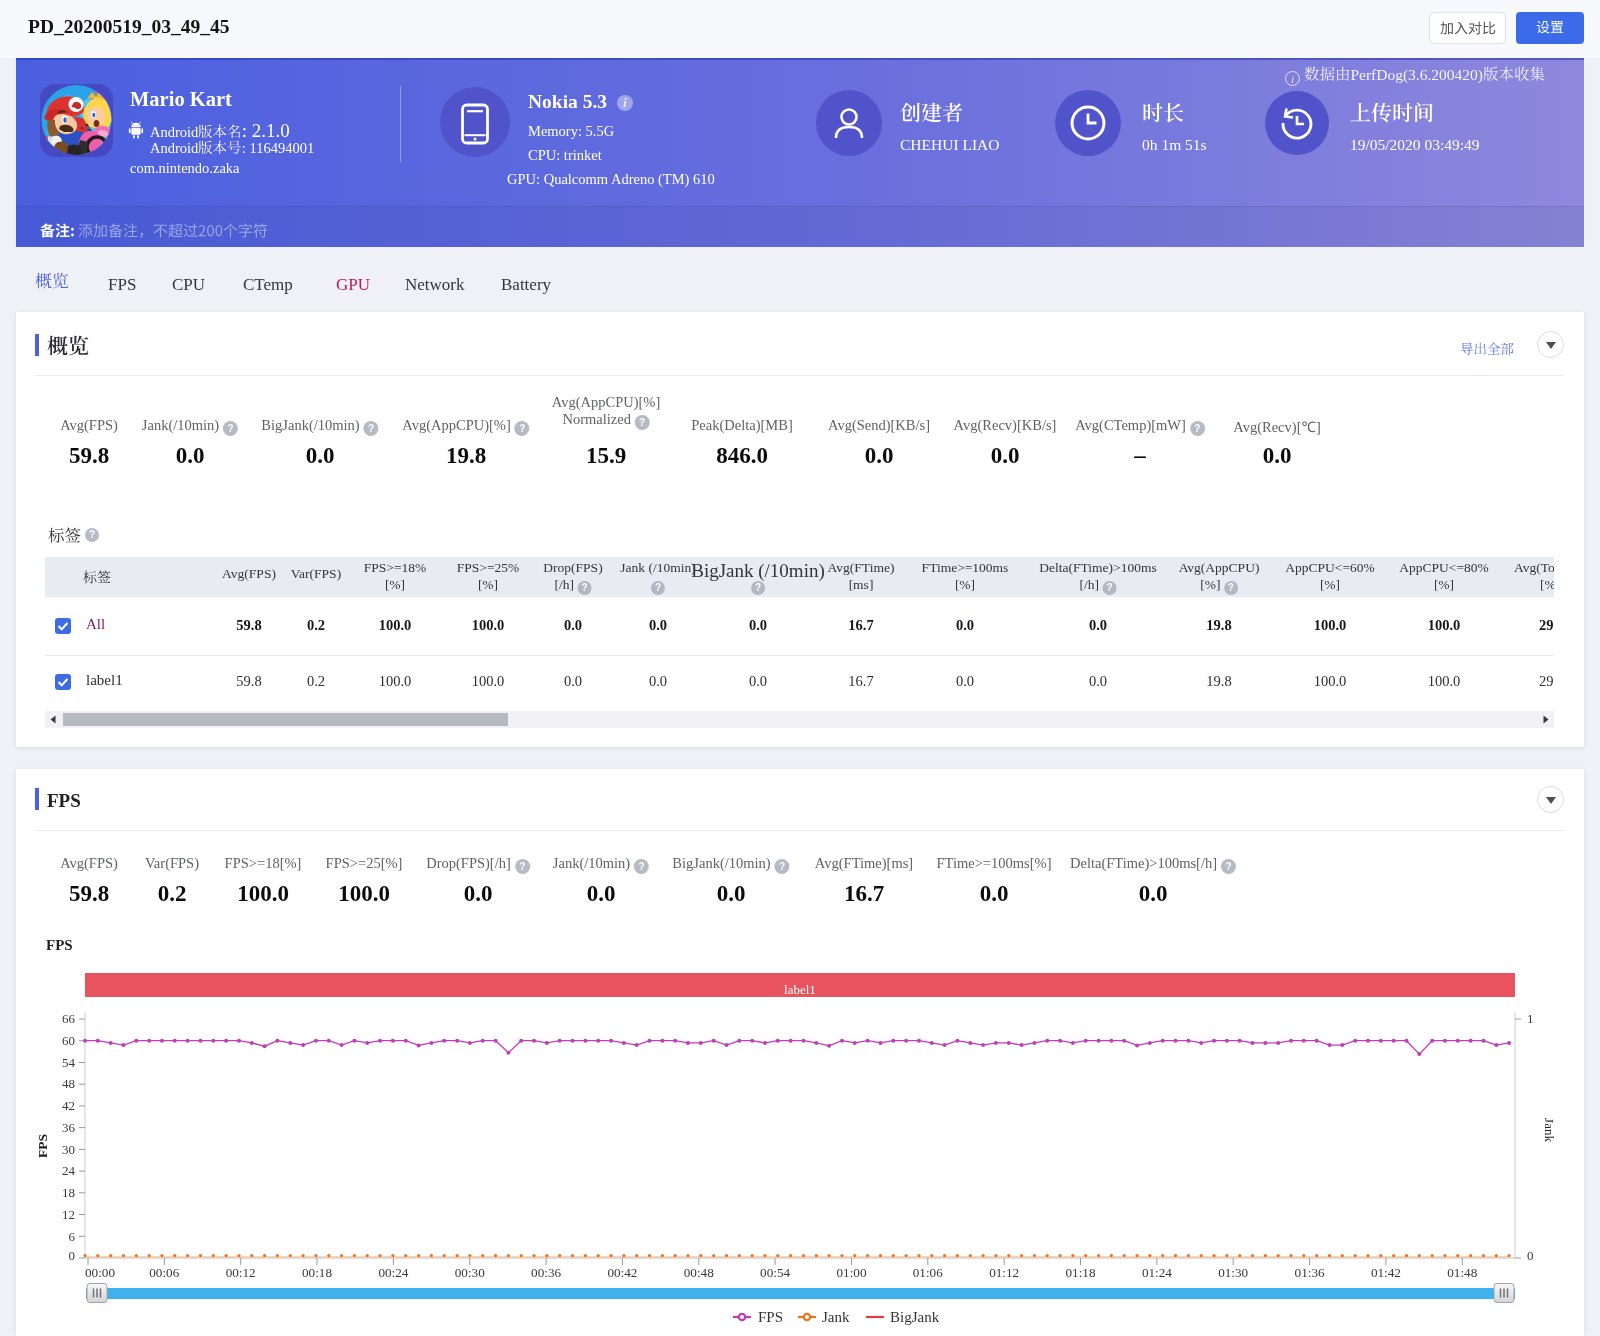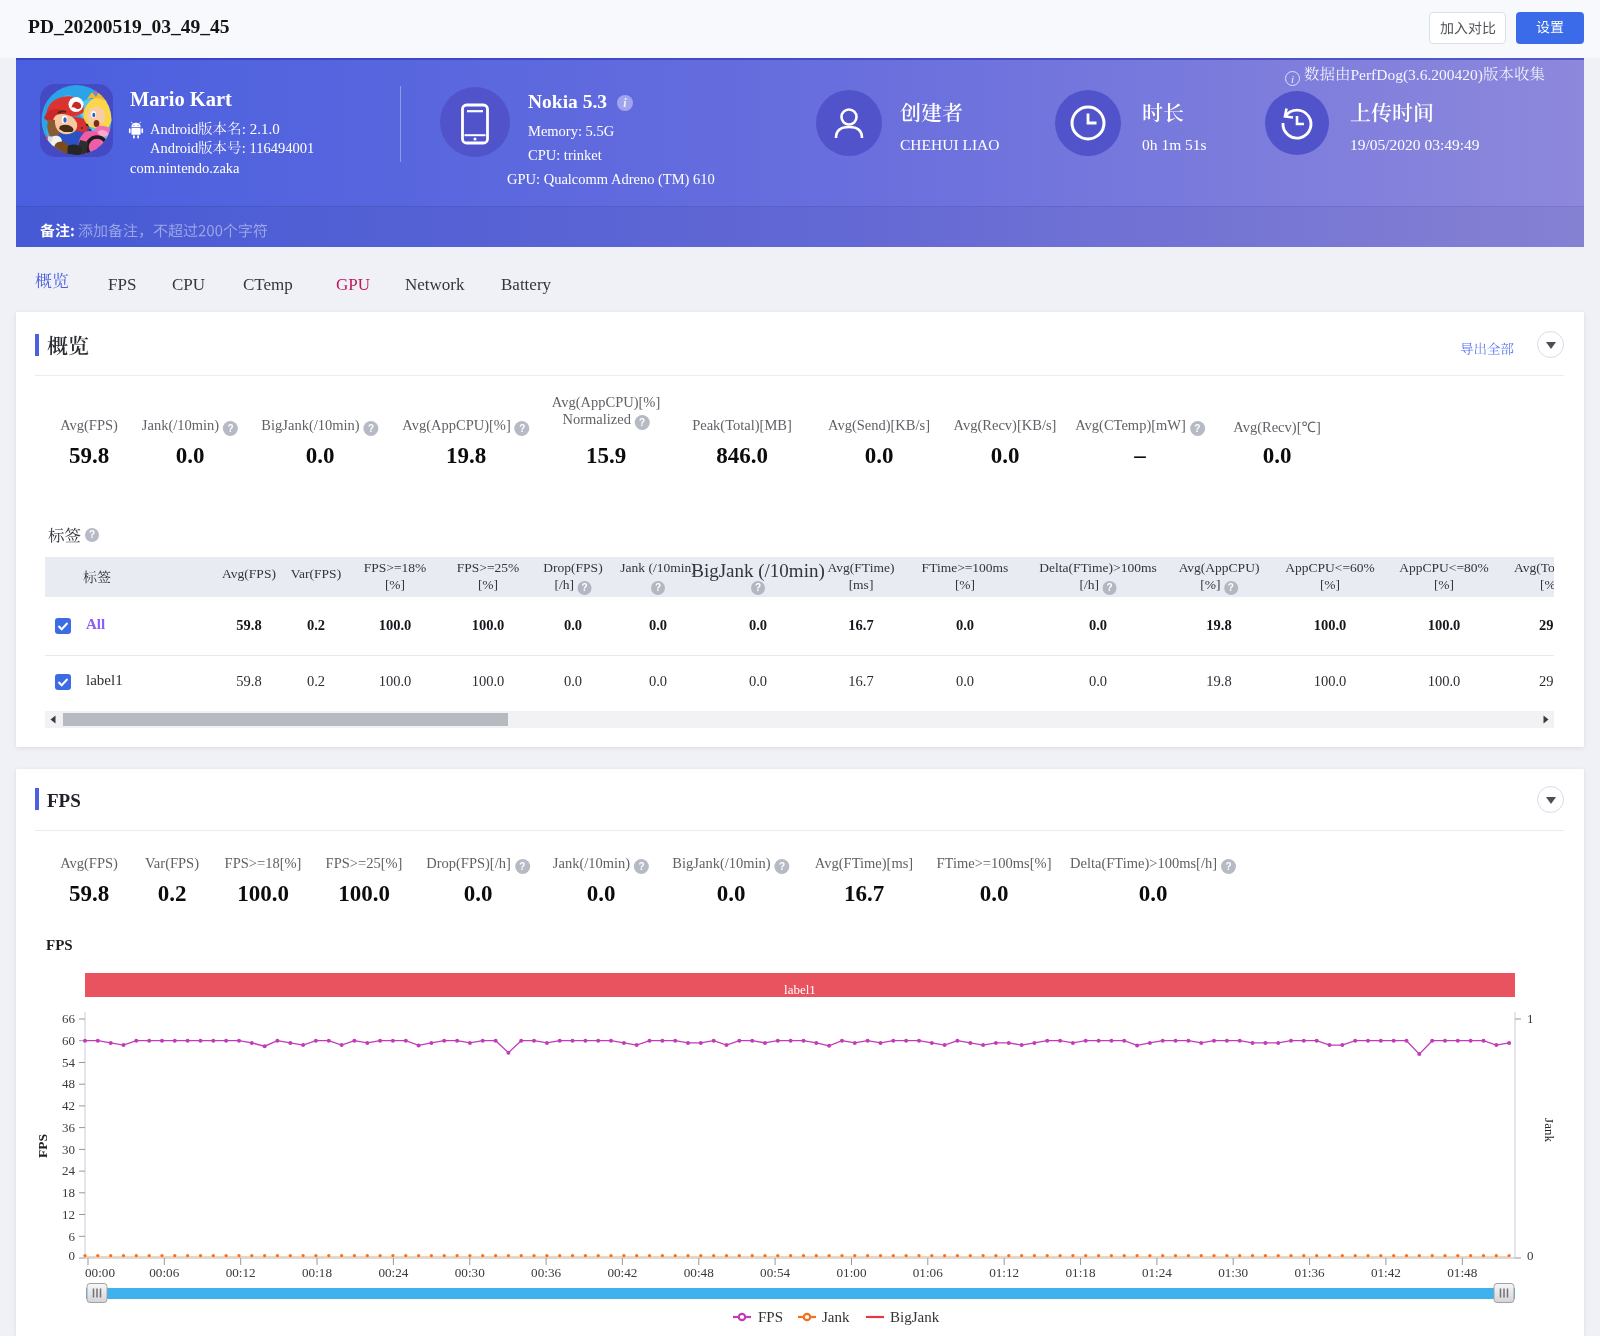--- a/index.html
+++ b/index.html
@@ -84,21 +84,21 @@
 <circle cx="5.9" cy="4.3" r="0.55" fill="#5a6ade"></circle>
       <circle cx="10.1" cy="4.3" r="0.55" fill="#5a6ade"></circle>
 <rect x="3.4" y="7" width="9.2" height="6.8" rx="1"></rect>
 <rect x="0.9" y="7.2" width="1.7" height="5" rx="0.85"></rect>
       <rect x="13.4" y="7.2" width="1.7" height="5" rx="0.85"></rect>
 <rect x="5" y="14.2" width="1.8" height="3.2" rx="0.9"></rect>
       <rect x="9.2" y="14.2" width="1.8" height="3.2" rx="0.9"></rect>
 </svg>
 <div class="abs" style="left:134px;top:62px;white-space:nowrap"><span style="font-size:14.5px;color:#fff">Android</span><svg width="43.5" height="15.2" viewBox="0 0 43.5 15.2" style="vertical-align:-2.5px;overflow:visible">
         <path transform="translate(0,12.8)" d="M7.0 -10.8V-6.4C7.0 -3.7 6.8 -1.1 5.2 1.0L5.4 1.1C7.7 -0.9 7.9 -3.8 7.9 -6.4V-7.2H8.5C8.8 -5.2 9.3 -3.6 10.0 -2.2C9.1 -1.0 8.0 0.1 6.5 1.0L6.6 1.2C8.3 0.5 9.5 -0.5 10.4 -1.6C11.2 -0.5 12.1 0.4 13.2 1.1C13.4 0.7 13.7 0.5 14.1 0.5L14.2 0.3C12.9 -0.3 11.8 -1.1 10.9 -2.2C12.0 -3.7 12.6 -5.3 13.1 -7.1C13.4 -7.1 13.5 -7.1 13.6 -7.2L12.6 -8.2L12.0 -7.6H7.9V-10.5C9.4 -10.5 11.5 -10.7 13.1 -11.0C13.3 -10.9 13.4 -10.9 13.6 -11.0L12.7 -12.1C11.1 -11.6 9.3 -11.1 7.9 -10.8L7.0 -11.2ZM2.8 -11.5 1.4 -11.7V-4.7C1.4 -2.3 1.3 -0.6 0.4 1.0L0.7 1.1C2.0 -0.4 2.3 -2.2 2.3 -4.6H4.2V1.0H4.3C4.6 1.0 5.1 0.8 5.1 0.7V-4.5C5.4 -4.5 5.6 -4.6 5.7 -4.7L4.6 -5.6L4.0 -5.0H2.3V-7.4H6.3C6.5 -7.4 6.6 -7.5 6.7 -7.7C6.3 -8.1 5.7 -8.6 5.7 -8.6L5.1 -7.8H4.8V-11.6C5.2 -11.6 5.3 -11.7 5.4 -11.9L3.9 -12.1V-7.8H2.3V-11.1C2.7 -11.2 2.8 -11.3 2.8 -11.5ZM10.5 -2.9C9.7 -4.1 9.1 -5.5 8.8 -7.2H12.1C11.8 -5.6 11.2 -4.2 10.5 -2.9Z M26.7 -9.9 25.9 -8.9H22.2V-11.6C22.6 -11.6 22.7 -11.8 22.8 -12.0L21.2 -12.2V-8.9H15.5L15.6 -8.5H20.5C19.4 -5.8 17.5 -2.9 15.0 -1.1L15.2 -0.9C17.9 -2.5 20.0 -4.9 21.2 -7.5V-2.5H18.1L18.2 -2.1H21.2V1.1H21.4C21.8 1.1 22.2 0.9 22.2 0.8V-2.1H25.1C25.3 -2.1 25.4 -2.1 25.5 -2.3C25.0 -2.8 24.2 -3.4 24.2 -3.4L23.5 -2.5H22.2V-8.5C23.3 -5.4 25.2 -2.8 27.4 -1.4C27.6 -1.9 27.9 -2.2 28.4 -2.2L28.4 -2.3C26.2 -3.5 23.8 -5.9 22.5 -8.5H27.6C27.8 -8.5 28.0 -8.6 28.0 -8.8C27.5 -9.2 26.7 -9.9 26.7 -9.9Z M36.5 -11.7 35.0 -12.2C33.9 -9.9 31.8 -7.3 29.8 -5.8L30.0 -5.7C31.2 -6.4 32.5 -7.4 33.6 -8.5C34.2 -7.9 34.9 -6.9 35.1 -6.2C36.1 -5.5 36.9 -7.5 33.8 -8.8C34.1 -9.1 34.5 -9.5 34.8 -9.8H39.6C37.7 -6.7 33.9 -4.0 29.6 -2.6L29.7 -2.3C31.1 -2.7 32.5 -3.2 33.7 -3.7V1.1H33.8C34.3 1.1 34.6 0.9 34.6 0.8V0.0H40.8V1.1H40.9C41.2 1.1 41.7 0.9 41.7 0.8V-3.7C42.0 -3.8 42.3 -3.9 42.4 -4.0L41.2 -5.0L40.6 -4.4H34.9C37.5 -5.7 39.5 -7.6 40.8 -9.7C41.2 -9.7 41.4 -9.7 41.5 -9.8L40.4 -10.9L39.7 -10.3H35.1C35.4 -10.7 35.7 -11.1 35.9 -11.5C36.3 -11.5 36.4 -11.5 36.5 -11.7ZM34.6 -3.9H40.8V-0.4H34.6Z" fill="#ffffff"></path>
-      </svg><span style="font-size:15px;color:#fff">: 2.1.0</span></div>
+      </svg><span style="font-size:19px;color:#fff">: 2.1.0</span></div>
 <div class="abs" style="left:134px;top:81px;white-space:nowrap"><span style="font-size:14.5px;color:#fff">Android</span><svg width="43.5" height="15.2" viewBox="0 0 43.5 15.2" style="vertical-align:-2.5px;overflow:visible">
         <path transform="translate(0,12.8)" d="M7.0 -10.8V-6.4C7.0 -3.7 6.8 -1.1 5.2 1.0L5.4 1.1C7.7 -0.9 7.9 -3.8 7.9 -6.4V-7.2H8.5C8.8 -5.2 9.3 -3.6 10.0 -2.2C9.1 -1.0 8.0 0.1 6.5 1.0L6.6 1.2C8.3 0.5 9.5 -0.5 10.4 -1.6C11.2 -0.5 12.1 0.4 13.2 1.1C13.4 0.7 13.7 0.5 14.1 0.5L14.2 0.3C12.9 -0.3 11.8 -1.1 10.9 -2.2C12.0 -3.7 12.6 -5.3 13.1 -7.1C13.4 -7.1 13.5 -7.1 13.6 -7.2L12.6 -8.2L12.0 -7.6H7.9V-10.5C9.4 -10.5 11.5 -10.7 13.1 -11.0C13.3 -10.9 13.4 -10.9 13.6 -11.0L12.7 -12.1C11.1 -11.6 9.3 -11.1 7.9 -10.8L7.0 -11.2ZM2.8 -11.5 1.4 -11.7V-4.7C1.4 -2.3 1.3 -0.6 0.4 1.0L0.7 1.1C2.0 -0.4 2.3 -2.2 2.3 -4.6H4.2V1.0H4.3C4.6 1.0 5.1 0.8 5.1 0.7V-4.5C5.4 -4.5 5.6 -4.6 5.7 -4.7L4.6 -5.6L4.0 -5.0H2.3V-7.4H6.3C6.5 -7.4 6.6 -7.5 6.7 -7.7C6.3 -8.1 5.7 -8.6 5.7 -8.6L5.1 -7.8H4.8V-11.6C5.2 -11.6 5.3 -11.7 5.4 -11.9L3.9 -12.1V-7.8H2.3V-11.1C2.7 -11.2 2.8 -11.3 2.8 -11.5ZM10.5 -2.9C9.7 -4.1 9.1 -5.5 8.8 -7.2H12.1C11.8 -5.6 11.2 -4.2 10.5 -2.9Z M26.7 -9.9 25.9 -8.9H22.2V-11.6C22.6 -11.6 22.7 -11.8 22.8 -12.0L21.2 -12.2V-8.9H15.5L15.6 -8.5H20.5C19.4 -5.8 17.5 -2.9 15.0 -1.1L15.2 -0.9C17.9 -2.5 20.0 -4.9 21.2 -7.5V-2.5H18.1L18.2 -2.1H21.2V1.1H21.4C21.8 1.1 22.2 0.9 22.2 0.8V-2.1H25.1C25.3 -2.1 25.4 -2.1 25.5 -2.3C25.0 -2.8 24.2 -3.4 24.2 -3.4L23.5 -2.5H22.2V-8.5C23.3 -5.4 25.2 -2.8 27.4 -1.4C27.6 -1.9 27.9 -2.2 28.4 -2.2L28.4 -2.3C26.2 -3.5 23.8 -5.9 22.5 -8.5H27.6C27.8 -8.5 28.0 -8.6 28.0 -8.8C27.5 -9.2 26.7 -9.9 26.7 -9.9Z M41.6 -6.9 40.9 -6.0H29.7L29.8 -5.6H33.3C33.1 -5.1 32.8 -4.4 32.5 -3.8C32.3 -3.8 32.0 -3.7 31.9 -3.6L32.9 -2.7L33.4 -3.2H39.8C39.6 -1.7 39.1 -0.4 38.7 -0.2C38.5 -0.0 38.4 -0.0 38.1 -0.0C37.7 -0.0 36.4 -0.1 35.6 -0.2L35.6 0.1C36.3 0.1 37.0 0.3 37.3 0.5C37.5 0.6 37.6 0.9 37.6 1.1C38.3 1.1 38.8 1.0 39.3 0.7C39.9 0.2 40.5 -1.3 40.8 -3.1C41.1 -3.1 41.3 -3.2 41.4 -3.3L40.3 -4.2L39.7 -3.6H33.4C33.7 -4.2 34.0 -5.0 34.3 -5.6H42.5C42.7 -5.6 42.9 -5.7 42.9 -5.8C42.4 -6.3 41.6 -6.9 41.6 -6.9ZM33.1 -7.1V-7.7H39.4V-7.0H39.6C39.9 -7.0 40.4 -7.2 40.4 -7.3V-10.8C40.7 -10.9 40.9 -11.0 41.0 -11.1L39.8 -12.0L39.3 -11.4H33.2L32.2 -11.9V-6.8H32.3C32.7 -6.8 33.1 -7.0 33.1 -7.1ZM39.4 -11.0V-8.1H33.1V-11.0Z" fill="#ffffff"></path>
       </svg><span style="font-size:14.5px;color:#fff">: 116494001</span></div>
 <div class="abs" style="left:114px;top:102px;font-size:14.5px;color:#fff">com.nintendo.zaka</div>
 <div class="abs" style="left:384px;top:28px;width:1px;height:76px;background:rgba(255,255,255,0.35)"></div>
 <div class="abs" style="left:424px;top:29px;width:70px;height:70px;border-radius:50%;background:#5153cb"></div>
 <svg class="abs" style="left:424px;top:29px" width="70" height="70" viewBox="0 0 70 70" fill="none" stroke="#fff">
 <rect x="22.5" y="18" width="25" height="38" rx="4" stroke-width="2.8"></rect>
 <path d="M27 24.2 h16" stroke-width="2.2"></path>
 <path d="M24.5 48.2 h21" stroke-width="2"></path>
@@ -173,21 +173,21 @@
 <div class="cstat statval" style="left:174px;top:131px">0.0</div>
 <div class="cstat" style="left:304px;top:104px"><span class="statlabel">BigJank(/10min)</span> <span style="display:inline-block;width:15px;height:15px;border-radius:50%;background:#b6bac5;color:#fff;font-size:10px;line-height:15px;text-align:center;font-family:'Liberation Sans',sans-serif;font-weight:bold;vertical-align:-2px">?</span></div>
 <div class="cstat statval" style="left:304px;top:131px">0.0</div>
 <div class="cstat" style="left:450px;top:104px"><span class="statlabel">Avg(AppCPU)[%]</span> <span style="display:inline-block;width:15px;height:15px;border-radius:50%;background:#b6bac5;color:#fff;font-size:10px;line-height:15px;text-align:center;font-family:'Liberation Sans',sans-serif;font-weight:bold;vertical-align:-2px">?</span></div>
 <div class="cstat statval" style="left:450px;top:131px">19.8</div>
 <div class="cstat" style="left:590px;top:82px">
       <div class="statlabel">Avg(AppCPU)[%]</div>
       <div class="statlabel">Normalized <span style="display:inline-block;width:15px;height:15px;border-radius:50%;background:#b6bac5;color:#fff;font-size:10px;line-height:15px;text-align:center;font-family:'Liberation Sans',sans-serif;font-weight:bold;vertical-align:-2px">?</span></div>
     </div>
 <div class="cstat statval" style="left:590px;top:131px">15.9</div>
-<div class="cstat" style="left:726px;top:104px"><span class="statlabel">Peak(Total)[MB]</span></div>
+<div class="cstat" style="left:726px;top:104px"><span class="statlabel">Peak(Delta)[MB]</span></div>
 <div class="cstat statval" style="left:726px;top:131px">846.0</div>
 <div class="cstat" style="left:863px;top:104px"><span class="statlabel">Avg(Send)[KB/s]</span></div>
 <div class="cstat statval" style="left:863px;top:131px">0.0</div>
 <div class="cstat" style="left:989px;top:104px"><span class="statlabel">Avg(Recv)[KB/s]</span></div>
 <div class="cstat statval" style="left:989px;top:131px">0.0</div>
 <div class="cstat" style="left:1124px;top:104px"><span class="statlabel">Avg(CTemp)[mW]</span> <span style="display:inline-block;width:15px;height:15px;border-radius:50%;background:#b6bac5;color:#fff;font-size:10px;line-height:15px;text-align:center;font-family:'Liberation Sans',sans-serif;font-weight:bold;vertical-align:-2px">?</span></div>
 <div class="cstat statval" style="left:1124px;top:131px">–</div>
 <div class="cstat" style="left:1261px;top:104px"><span class="statlabel">Avg(Recv)[℃]</span></div>
 <div class="cstat statval" style="left:1261px;top:131px">0.0</div>
 <div class="abs" style="left:32px;top:212px"><svg width="33.0" height="17.3" viewBox="0 0 33.0 17.3" style="vertical-align:-2.8px;overflow:visible">
@@ -221,21 +221,21 @@
 <div class="cstat" style="left:1285px;top:3px;font-size:13.5px;color:#33353a;white-space:nowrap">AppCPU&lt;=60%</div>
 <div class="cstat" style="left:1285px;top:20px;font-size:13.5px;color:#33353a;white-space:nowrap">[%]</div>
 <div class="cstat" style="left:1399px;top:3px;font-size:13.5px;color:#33353a;white-space:nowrap">AppCPU&lt;=80%</div>
 <div class="cstat" style="left:1399px;top:20px;font-size:13.5px;color:#33353a;white-space:nowrap">[%]</div>
 <div class="abs" style="left:1469px;top:3px;width:40px;overflow:hidden;font-size:13.5px;color:#33353a;white-space:nowrap">Avg(Total)</div>
 <div class="abs" style="left:1495px;top:20px;width:14px;overflow:hidden;font-size:13.5px;color:#33353a;white-space:nowrap">[%]</div>
 <div class="abs" style="left:10px;top:61px"><svg width="16" height="16" viewBox="0 0 16 16">
           <rect width="16" height="16" rx="3" fill="#3d6be6"></rect>
           <path d="M3.5 8 l3.2 3.2 L12.5 5" stroke="#fff" stroke-width="2" fill="none"></path>
         </svg></div>
-<div class="abs" style="left:41px;top:59px;font-size:15px;font-weight:bold;color:#8b5cf6">All</div>
+<div class="abs" style="left:41px;top:59px;font-size:15px;font-weight:normal;color:#701a75">All</div>
 <div class="cstat" style="left:204px;top:60px;font-size:14.5px;font-weight:bold;color:#16181d">59.8</div>
 <div class="cstat" style="left:271px;top:60px;font-size:14.5px;font-weight:bold;color:#16181d">0.2</div>
 <div class="cstat" style="left:350px;top:60px;font-size:14.5px;font-weight:bold;color:#16181d">100.0</div>
 <div class="cstat" style="left:443px;top:60px;font-size:14.5px;font-weight:bold;color:#16181d">100.0</div>
 <div class="cstat" style="left:528px;top:60px;font-size:14.5px;font-weight:bold;color:#16181d">0.0</div>
 <div class="cstat" style="left:613px;top:60px;font-size:14.5px;font-weight:bold;color:#16181d">0.0</div>
 <div class="cstat" style="left:713px;top:60px;font-size:14.5px;font-weight:bold;color:#16181d">0.0</div>
 <div class="cstat" style="left:816px;top:60px;font-size:14.5px;font-weight:bold;color:#16181d">16.7</div>
 <div class="cstat" style="left:920px;top:60px;font-size:14.5px;font-weight:bold;color:#16181d">0.0</div>
 <div class="cstat" style="left:1053px;top:60px;font-size:14.5px;font-weight:bold;color:#16181d">0.0</div>

